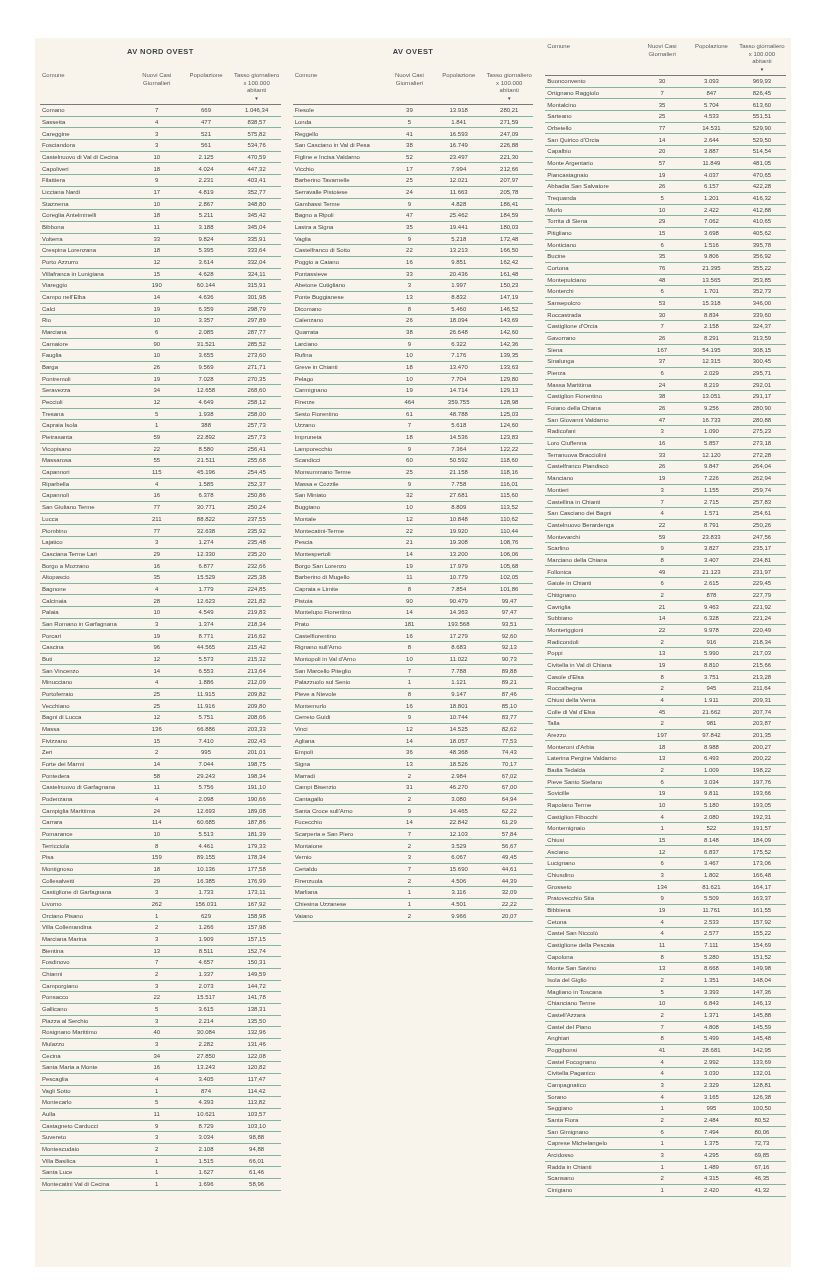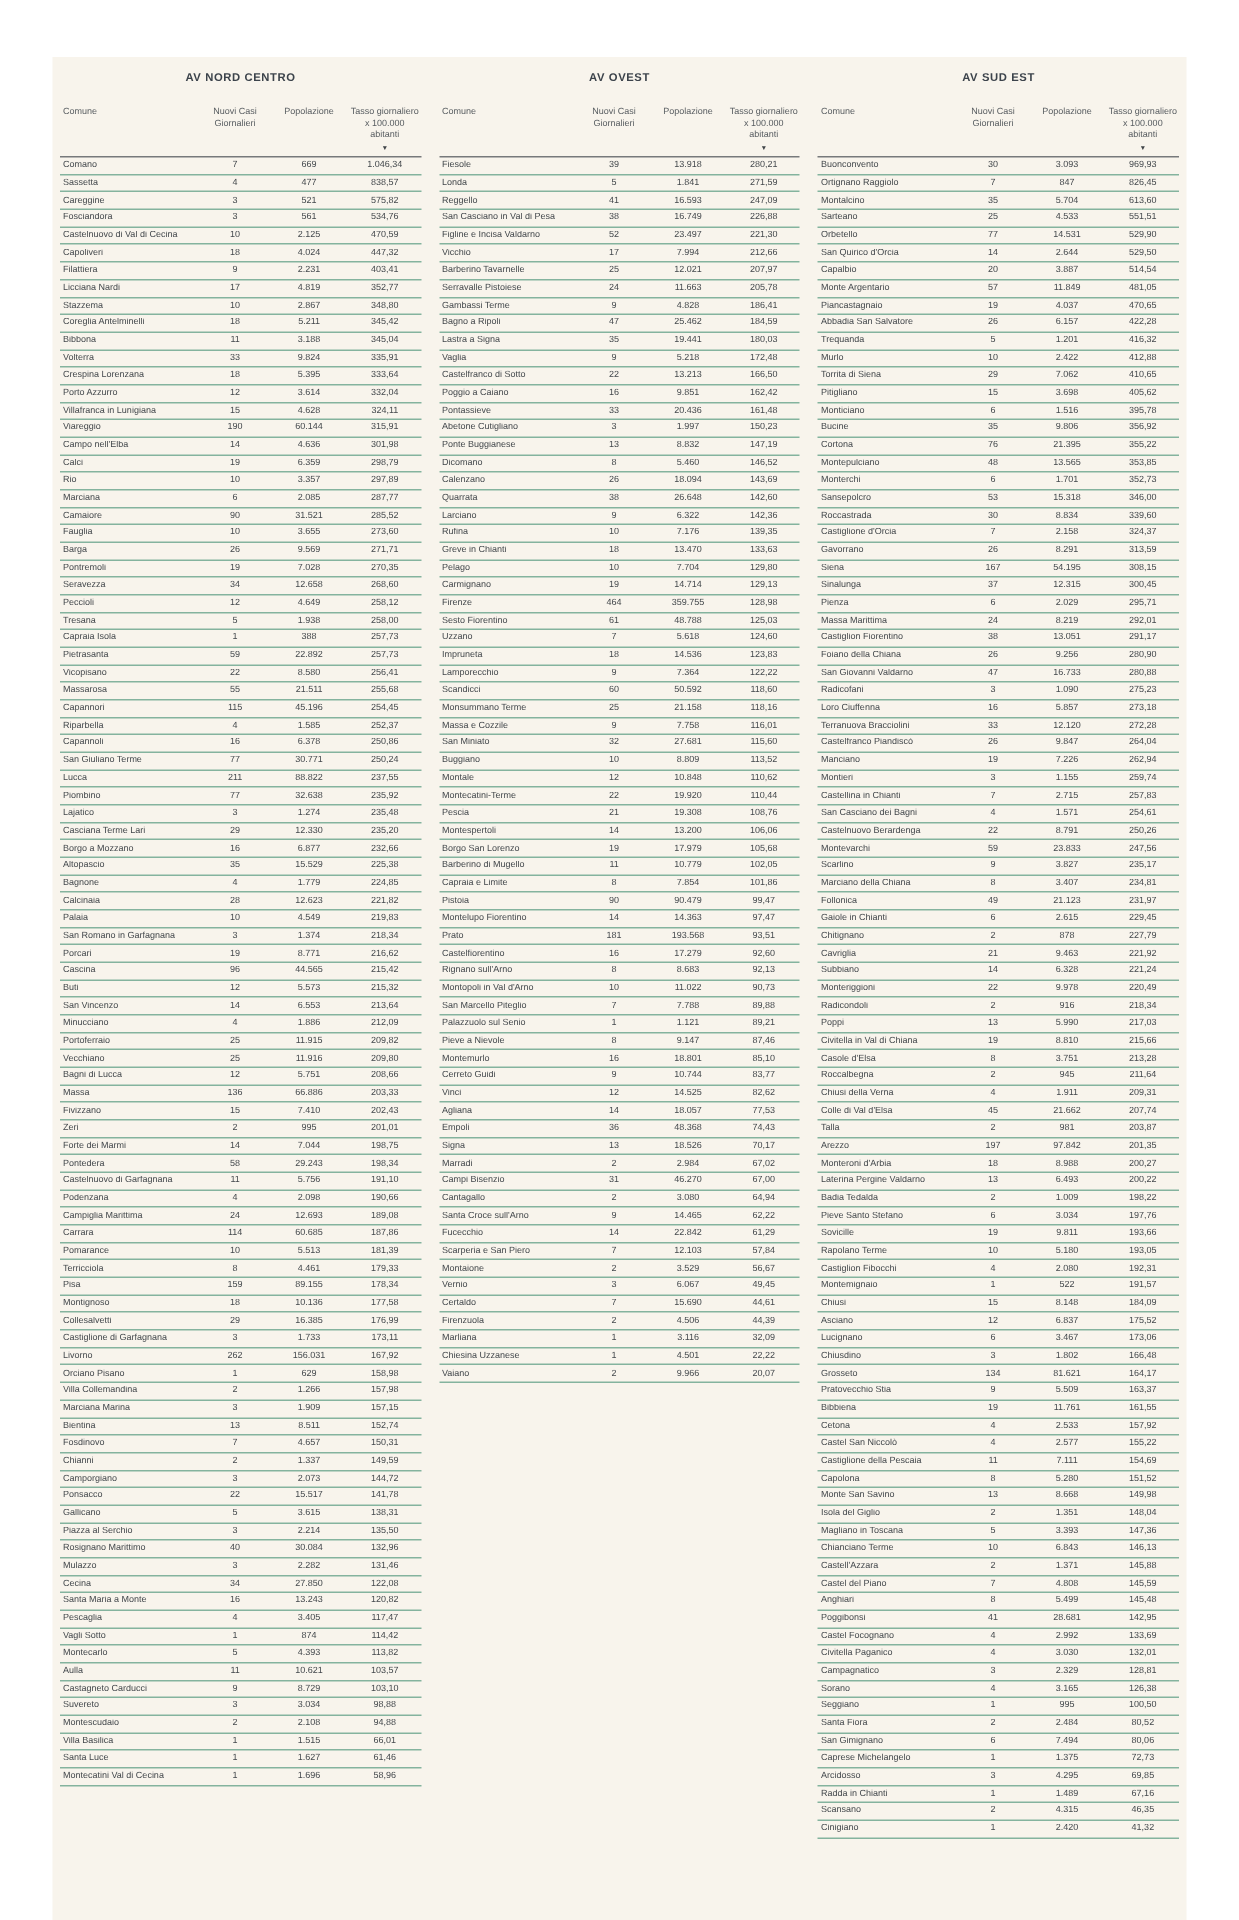--- a/index.html
+++ b/index.html
@@ -61,21 +61,21 @@
   .cell.comune { text-align: left; padding-left: 2px; }
   .cell.num { text-align: center; }
 </style>
 </head>
 <body>
 
 <div class="panel">
   <div class="tables">
 
     <section class="av-table">
-      <div class="av-title">AV NORD CENTRO</div>
+      <div class="av-title">AV NORD OVEST</div>
       <div class="thead">
         <div class="hcell comune">Comune</div>
         <div class="hcell num">Nuovi Casi Giornalieri</div>
         <div class="hcell num">Popolazione</div>
         <div class="hcell num">
           <span>Tasso giornaliero x 100.000 abitanti</span>
           <span class="sort">▼</span>
         </div>
       </div>
       <div class="tbody">
@@ -1069,21 +1069,20 @@
           <div class="row">
     <div class="cell comune">Vaiano</div>
     <div class="cell num">2</div>
     <div class="cell num">9.966</div>
     <div class="cell num">20,07</div>
   </div>
         </div>
     </section>
 
     <section class="av-table">
-      <div class="av-title">AV SUD EST</div>
       <div class="thead">
         <div class="hcell comune">Comune</div>
         <div class="hcell num">Nuovi Casi Giornalieri</div>
         <div class="hcell num">Popolazione</div>
         <div class="hcell num">
           <span>Tasso giornaliero x 100.000 abitanti</span>
           <span class="sort">▼</span>
         </div>
       </div>
       <div class="tbody">

